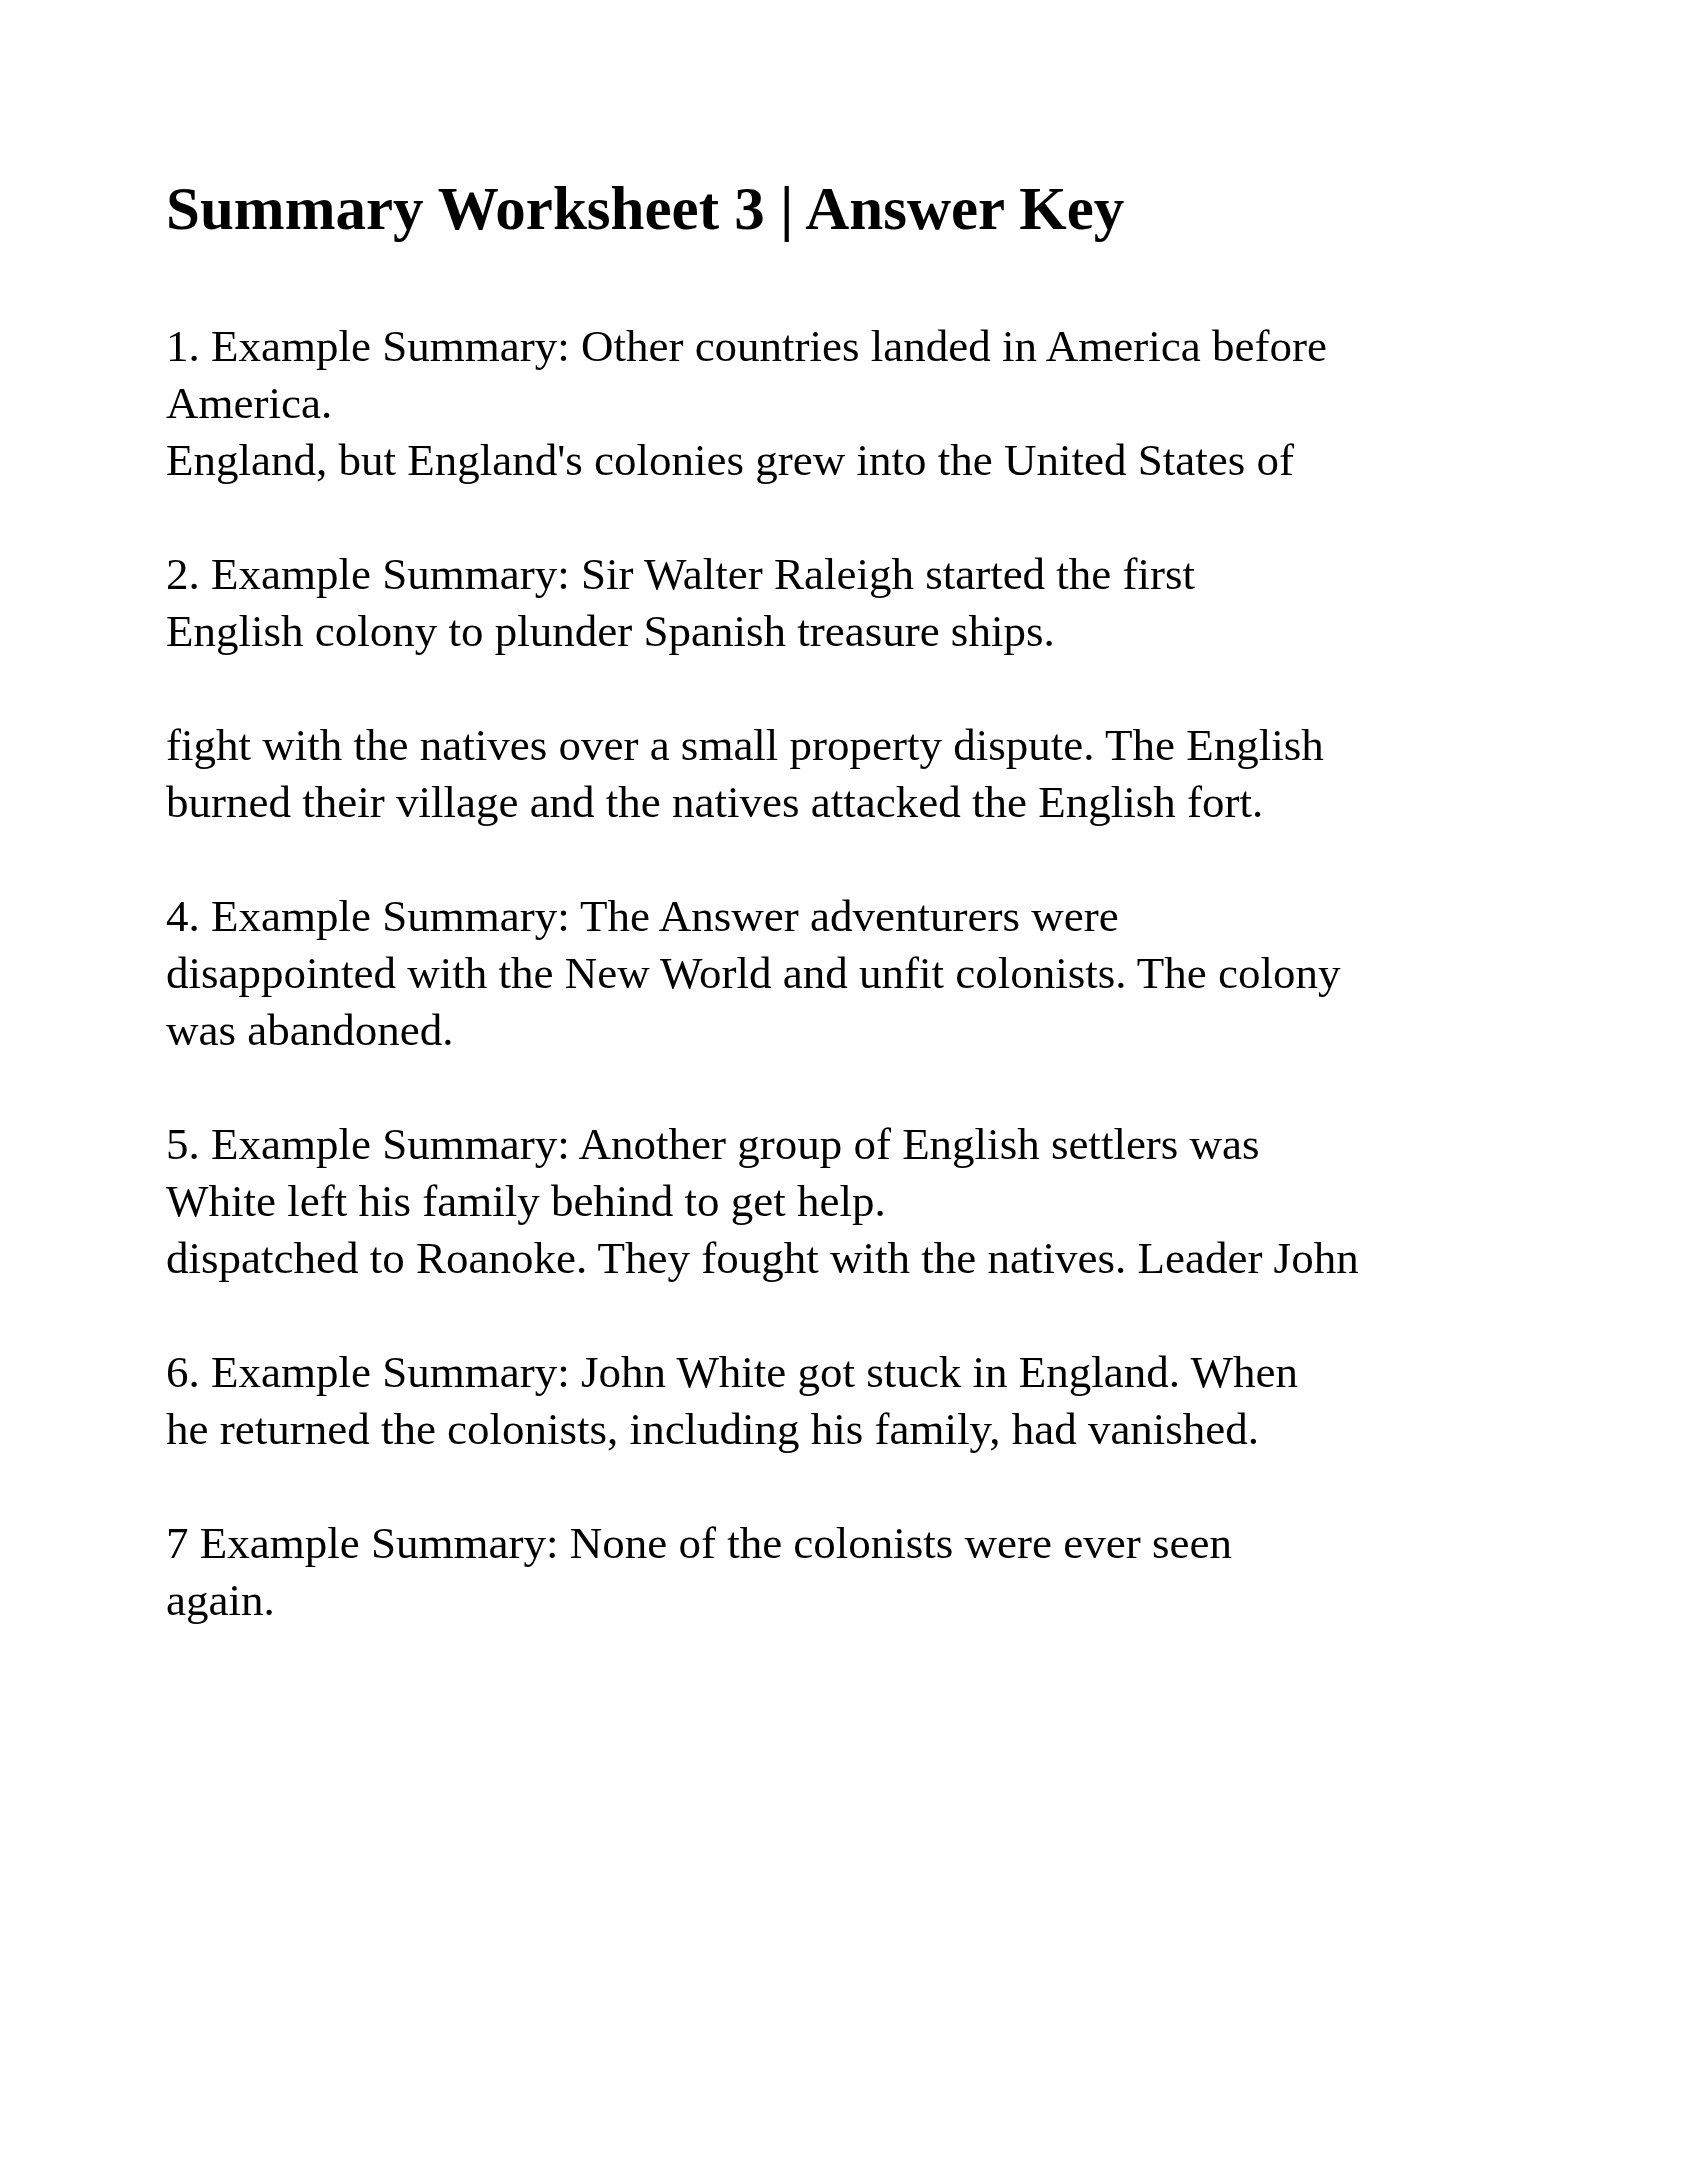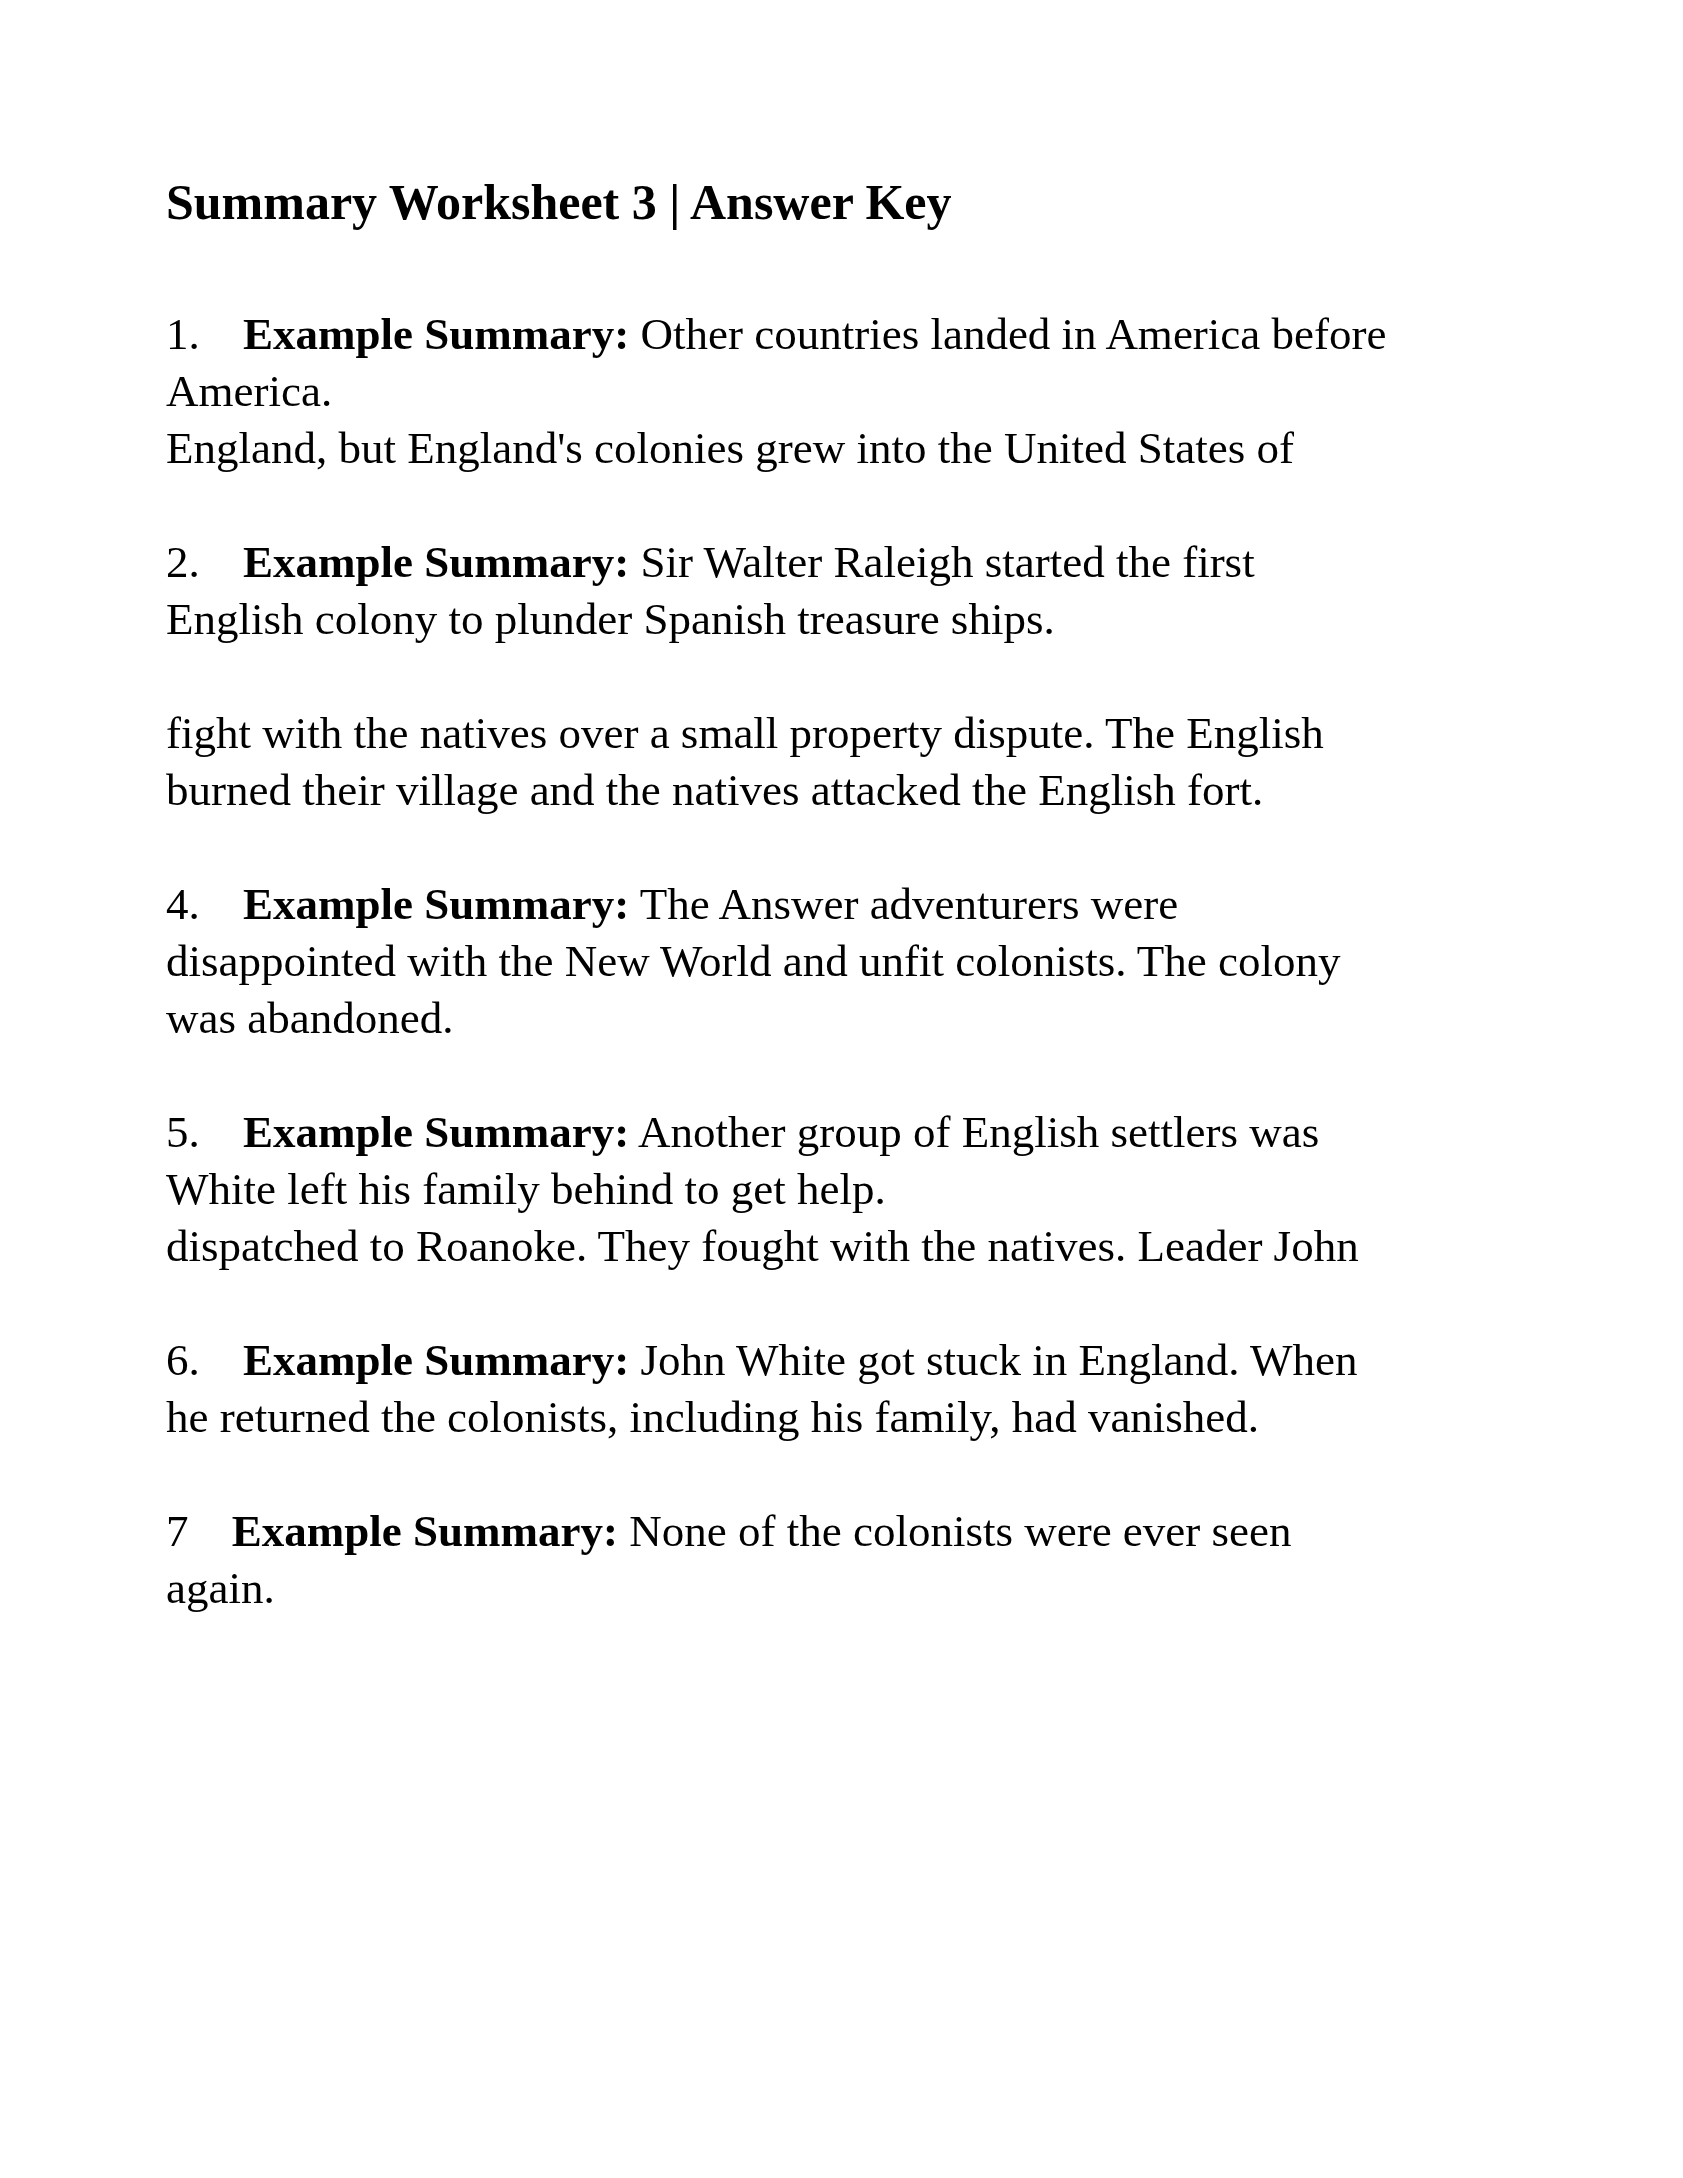--- a/index.html
+++ b/index.html
@@ -15,37 +15,36 @@
     color: #000000;
     overflow: hidden;
   }
   .content {
     position: absolute;
     left: 166px;
     top: 174px;
     width: 1386px;
   }
   .doc-title {
-    font-size: 50px;
+    font-size: 61px;
     font-weight: bold;
     line-height: 1.15;
     margin: 0 0 74px 0;
     letter-spacing: 0;
   }
   .para {
     font-size: 45px;
     line-height: 57px;
     margin: 0 0 57px 0;
   }
   .para .line {
     white-space: pre;
   }
   .b {
-    font-weight: bold;
-    margin-left: 32px;
+    font-weight: normal;
   }
 </style>
 </head>
 <body>
 
 <div class="content">
 
   <h1 class="doc-title">Summary Worksheet 3 | Answer Key</h1>
 
   <div class="para">

